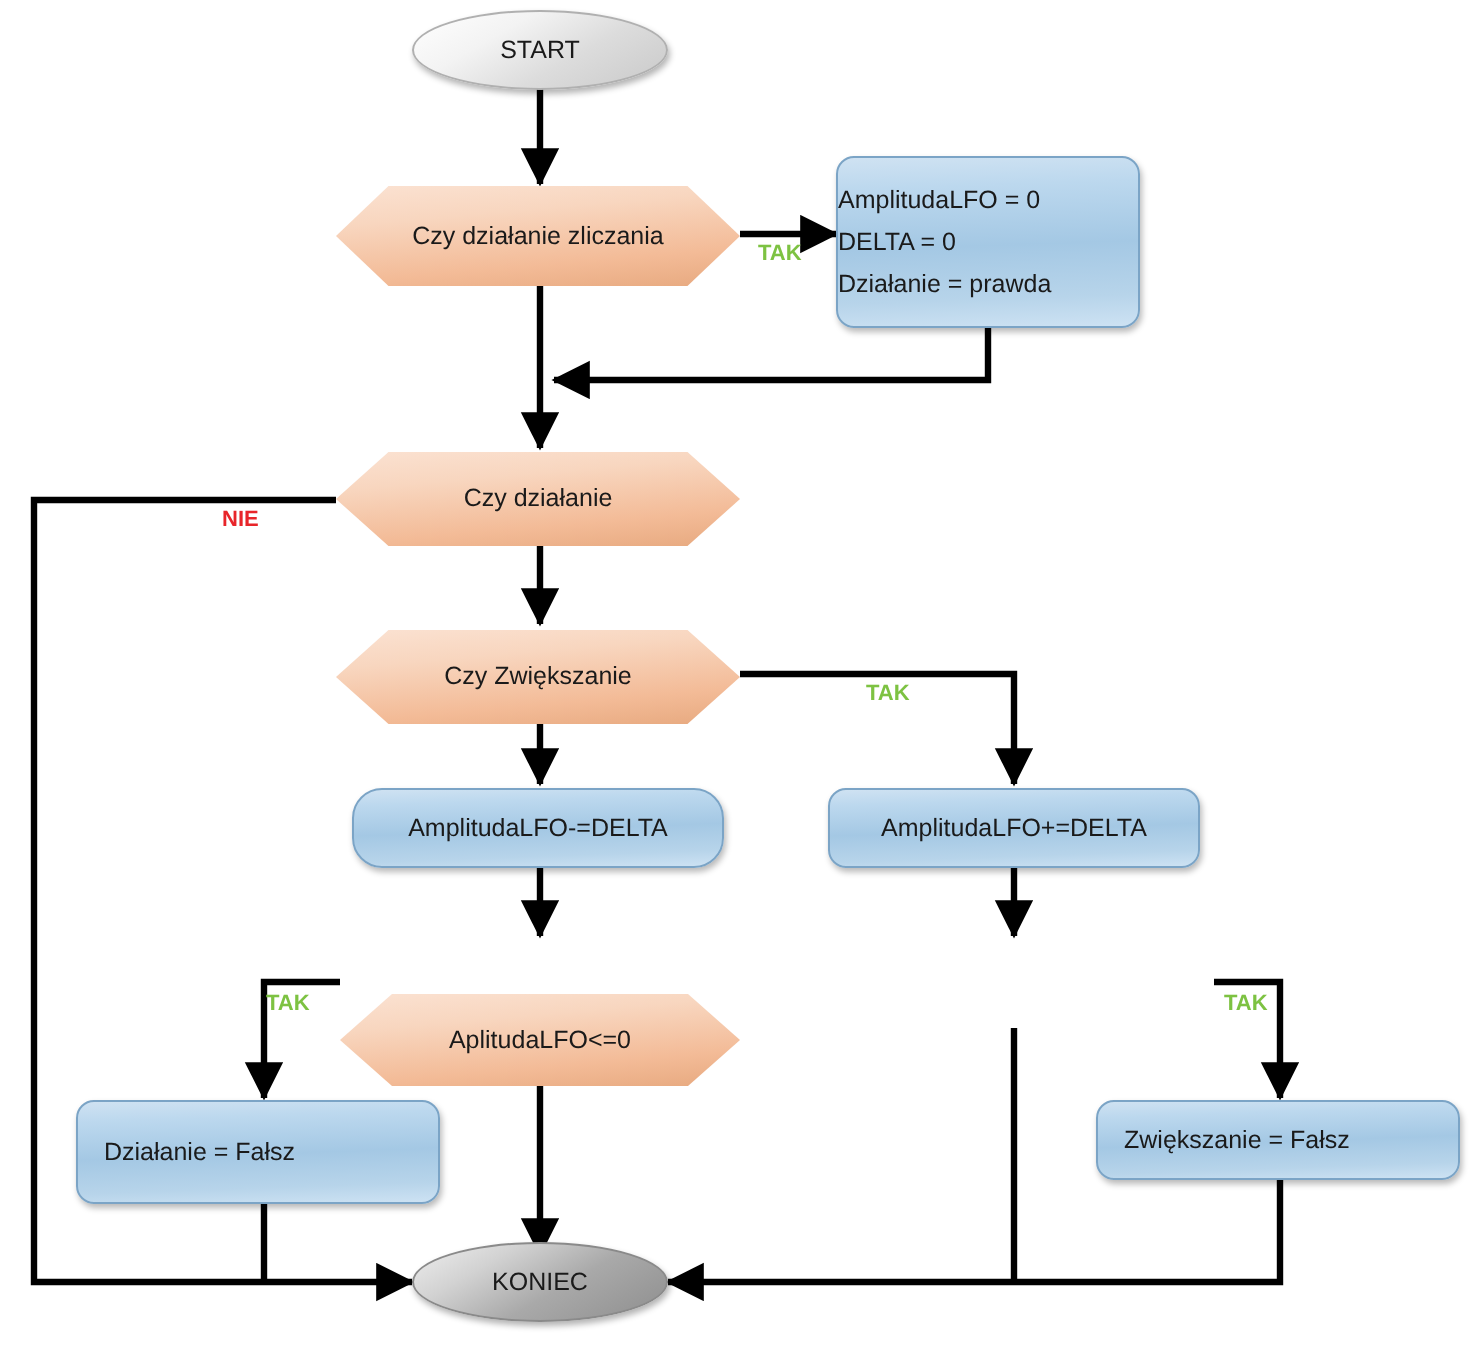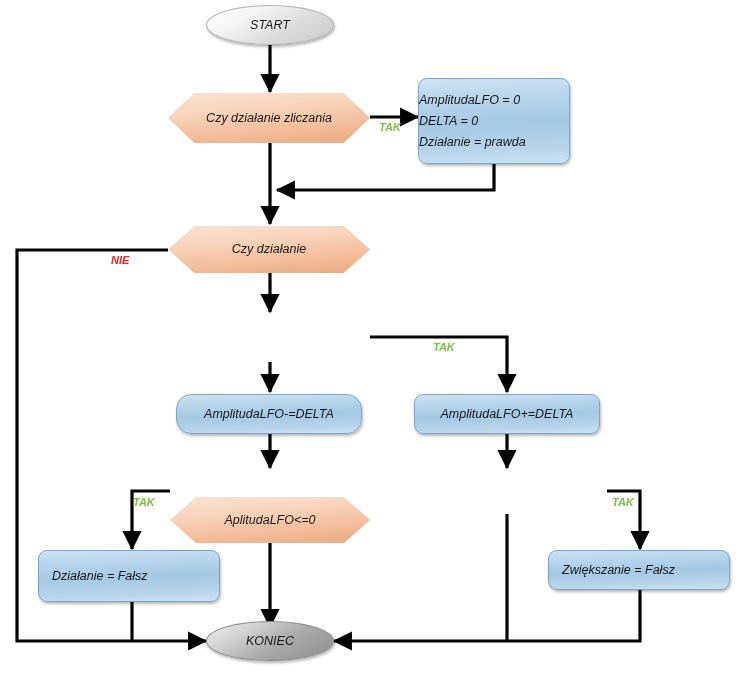--- a/index.html
+++ b/index.html
@@ -10,21 +10,20 @@
   }
   body {
     font-family: "Liberation Sans", sans-serif;
   }
   #canvas {
     position: relative;
     width: 740px;
     height: 675px;
     background: #ffffff;
     overflow: hidden;
-    font-style: italic;
   }
   #edges {
     position: absolute;
     left: 0; top: 0;
     width: 740px;
     height: 675px;
   }
   .node {
     position: absolute;
     box-sizing: border-box;
@@ -157,20 +156,23 @@
       <div>AmplitudaLFO = 0</div>
       <div>DELTA = 0</div>
       <div>Działanie = prawda</div>
     </div>
   </div>
 
   <div class="node decision" style="left:168px; top:226px; width:202px; height:47px;">
     <span class="hexlabel">Czy działanie</span>
   </div>
 
+  <div class="node decision" style="left:168px; top:315px; width:202px; height:47px;">
+    <span class="hexlabel">Czy Zwiększanie</span>
+  </div>
 
   <div class="node process" style="left:176px; top:394px; width:186px; height:40px;border-radius:15px;">
     <span>AmplitudaLFO-=DELTA</span>
   </div>
 
   <div class="node process" style="left:414px; top:394px; width:186px; height:40px;">
     <span>AmplitudaLFO+=DELTA</span>
   </div>
 
   <div class="node decision" style="left:170px; top:497px; width:200px; height:46px;">

